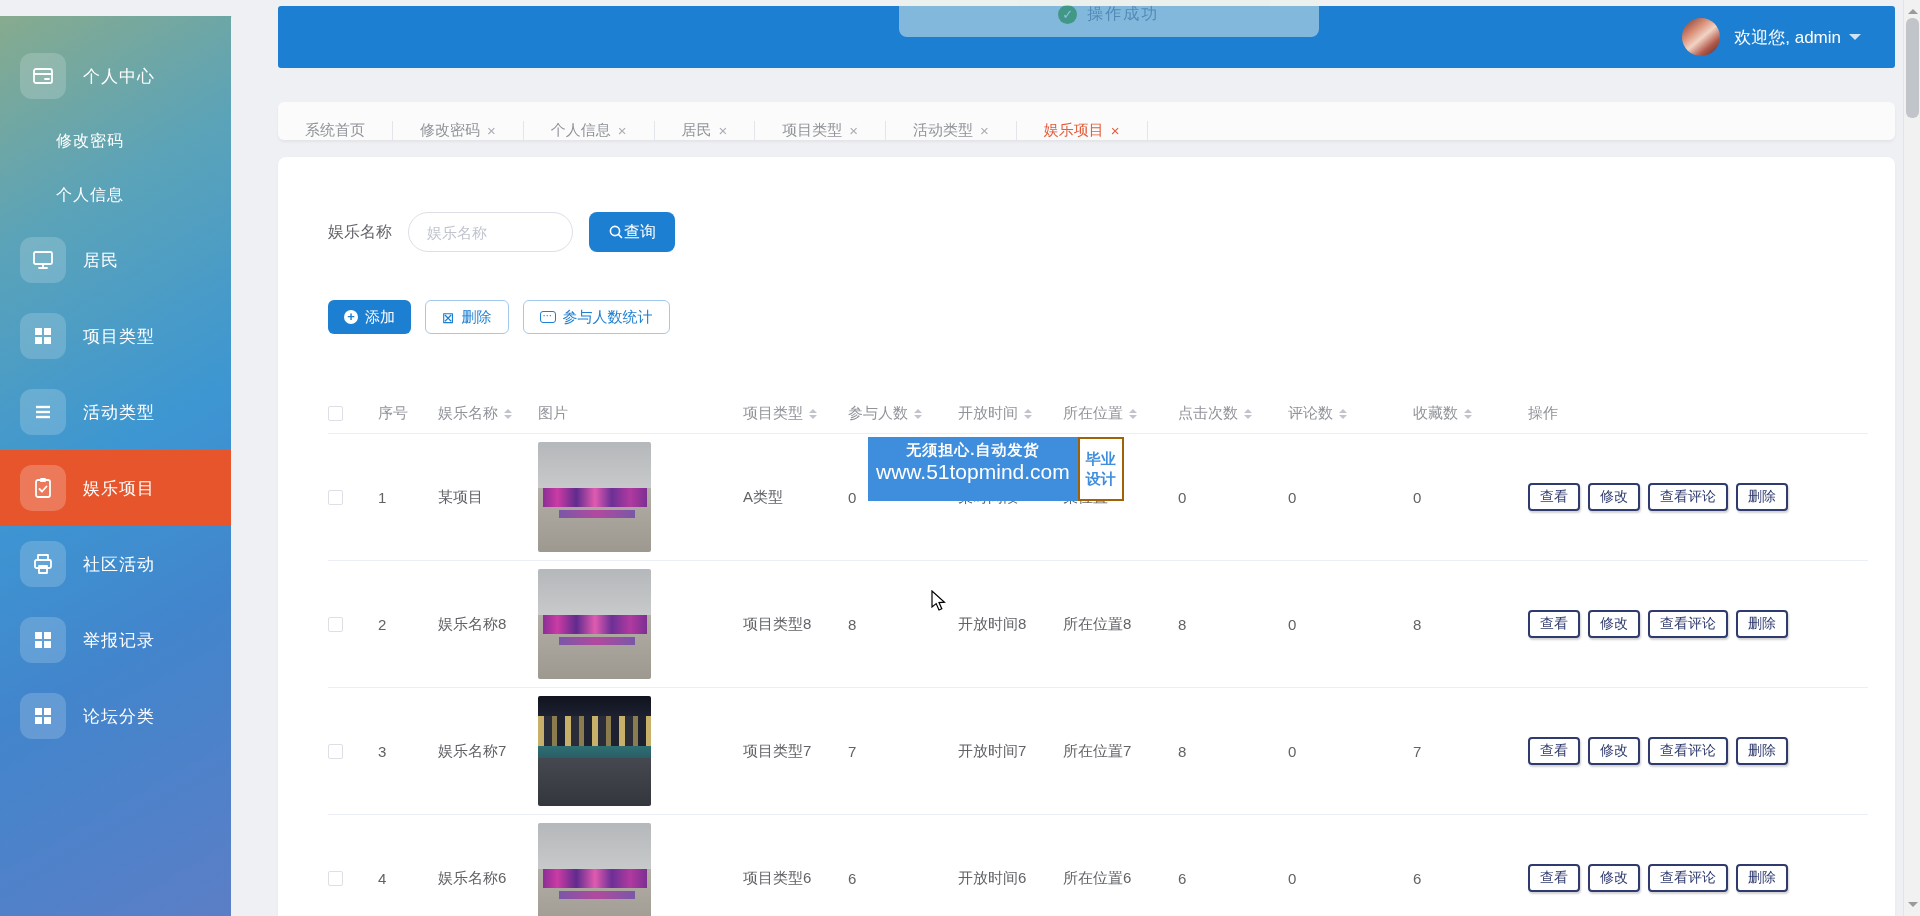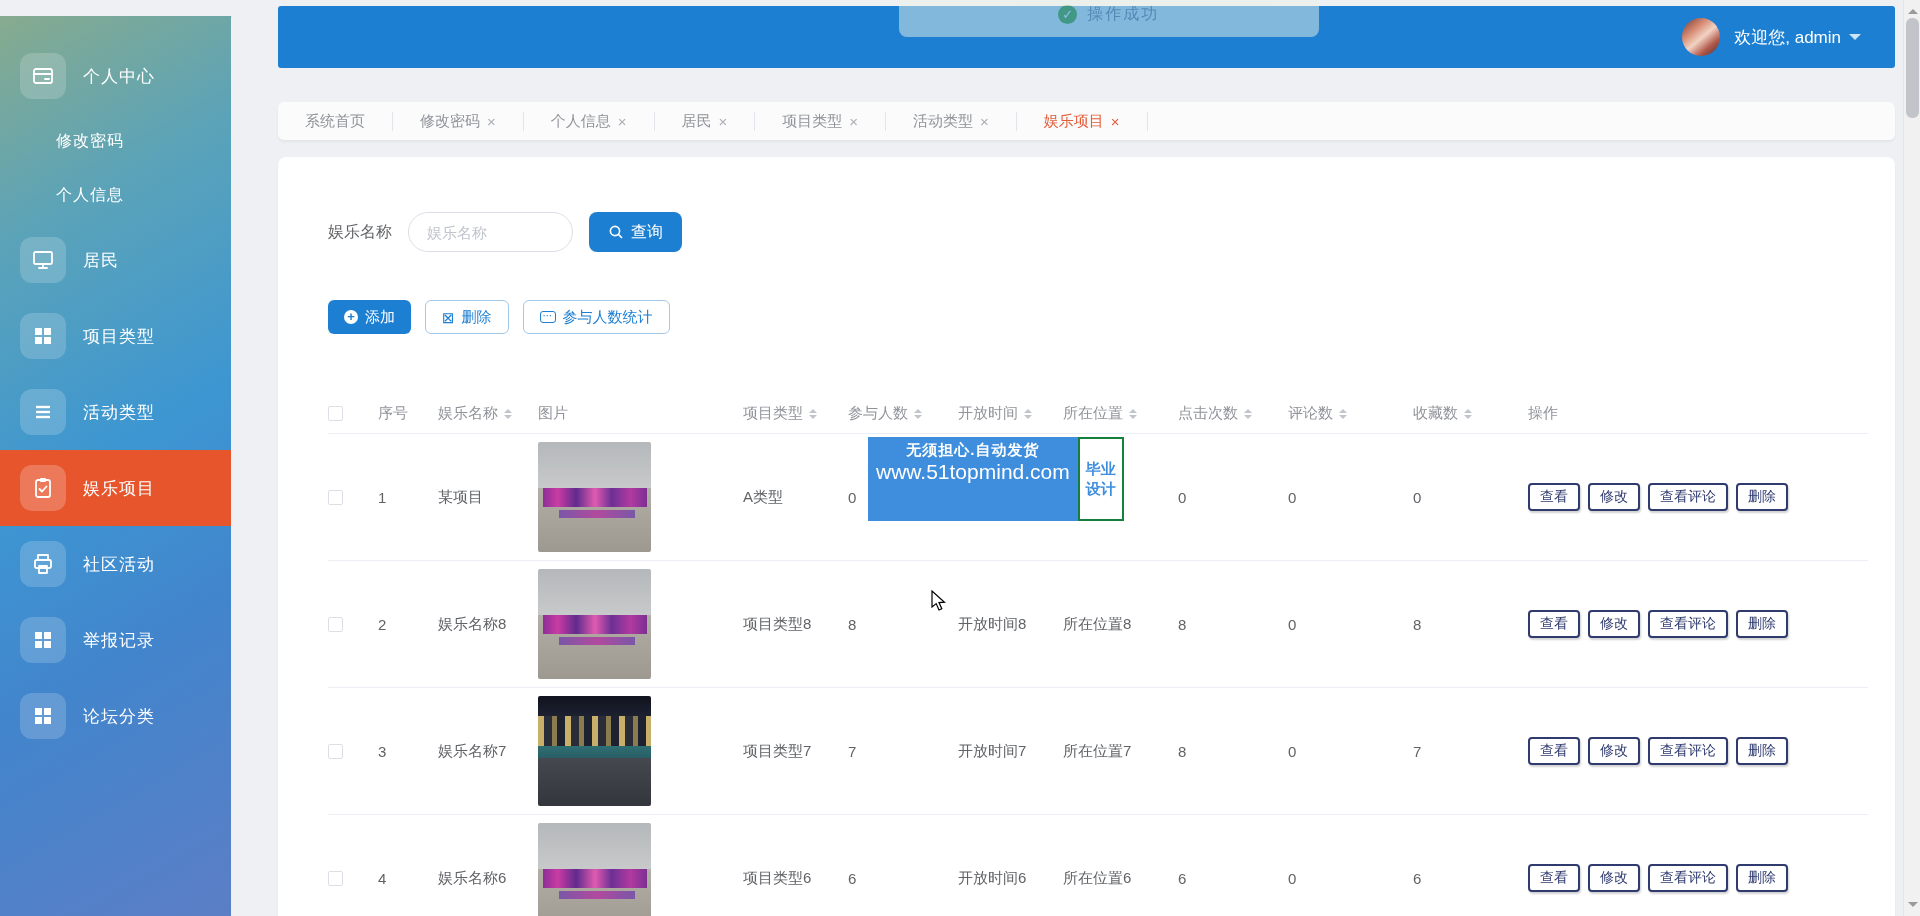--- a/index.html
+++ b/index.html
@@ -48,21 +48,21 @@
     display:flex; align-items:center; justify-content:center; gap:10px; z-index:10;
   }
   .toast-check {
     width:19px; height:19px; border-radius:50%; background:#67b13d; color:#fff;
     font-size:13px; line-height:19px; text-align:center; font-weight:bold;
   }
   .toast-msg { color:#87949b; font-size:16px; letter-spacing:2px; }
   
   .tab-bar {
     margin-top:34px; height:38px; background:#fbfbfb; border-radius:6px;
-    display:flex; align-items:center; box-shadow:0 2px 3px rgba(0,0,0,0.05); overflow:hidden;
+    display:flex; align-items:flex-end; box-shadow:0 2px 3px rgba(0,0,0,0.05); overflow:hidden;
   }
   .tab {
     display:flex; align-items:center; padding:0 27px; border-right:1px solid #e2e5ea;
     color:#909399; font-size:15px; cursor:pointer; white-space:nowrap;
   }
   .tab.active { color:#e45c3a; }
   .tab-close { margin-left:7px; font-size:15px; color:#a9adb3; }
   .tab.active .tab-close { color:#e45c3a; }
   
   .card {
@@ -73,21 +73,21 @@
   .search-row { display:flex; align-items:center; }
   .search-label { font-size:16px; color:#606266; margin-right:16px; }
   .search-input {
     width:165px; height:40px; border:1px solid #dcdfe6; border-radius:20px;
     padding:0 18px; font-size:15px; color:#606266; outline:none; background:#fff;
     font-family:inherit;
   }
   .search-input::placeholder { color:#c0c4cc; }
   .btn-query {
     margin-left:16px; height:40px; padding:0 19px; background:#1d7fd2; color:#fff;
-    border:none; border-radius:8px; font-size:16px; display:flex; align-items:center; gap:7px;
+    border:none; border-radius:8px; font-size:16px; display:flex; align-items:center; 
     cursor:pointer; font-family:inherit;
   }
   
   .toolbar { display:flex; align-items:center; margin-top:48px; gap:14px; }
   .btn-add {
     height:34px; padding:0 16px; background:#1d7fd2; color:#fff; border:none; border-radius:6px;
     font-size:15px; display:flex; align-items:center; gap:7px; cursor:pointer; font-family:inherit;
   }
   .plus-circle {
     width:14px; height:14px; border-radius:50%; background:#fff; color:#1d7fd2;
@@ -150,22 +150,22 @@
     background:#fff; border:2px solid #2f3a6e; color:#2f3a6e; border-radius:4px;
     height:28px; padding:0 10px; font-size:14px; cursor:pointer;
     box-shadow:1px 2px 2px rgba(0,0,0,0.18); font-family:inherit; white-space:nowrap;
   }
   
   .watermark { position:absolute; left:868px; top:437px; display:flex; z-index:20; }
   .wm-blue { background:#3e8edd; color:#fff; padding:4px 8px; text-align:center; }
   .wm-l1 { font-size:15px; font-weight:bold; letter-spacing:1px; }
   .wm-l2 { font-size:21px; font-weight:normal; }
   .wm-badge {
-    background:#fff; border:2px solid #15803d; color:#3e8edd; font-weight:bold;
-    font-size:15px; padding:20px 6px; text-align:center; line-height:20px;
+    background:#fff; border:2px solid #a16207; color:#3e8edd; font-weight:bold;
+    font-size:15px; padding:10px 6px; text-align:center; line-height:20px;
   }
   
   .scrollbar {
     position:absolute; right:0; top:0; bottom:0; width:17px; background:#f1f1f1;
     border-left:1px solid #e4e4e4; z-index:30;
   }
   .sb-arrow-up, .sb-arrow-down { position:absolute; left:4px; width:0; height:0; border:5px solid transparent; }
   .sb-arrow-up { top:4px; border-bottom-color:#9a9a9a; }
   .sb-arrow-down { bottom:4px; border-top-color:#9a9a9a; }
   .sb-thumb { position:absolute; left:2px; top:18px; width:13px; height:100px; background:#c1c4c9; border-radius:6px; }

